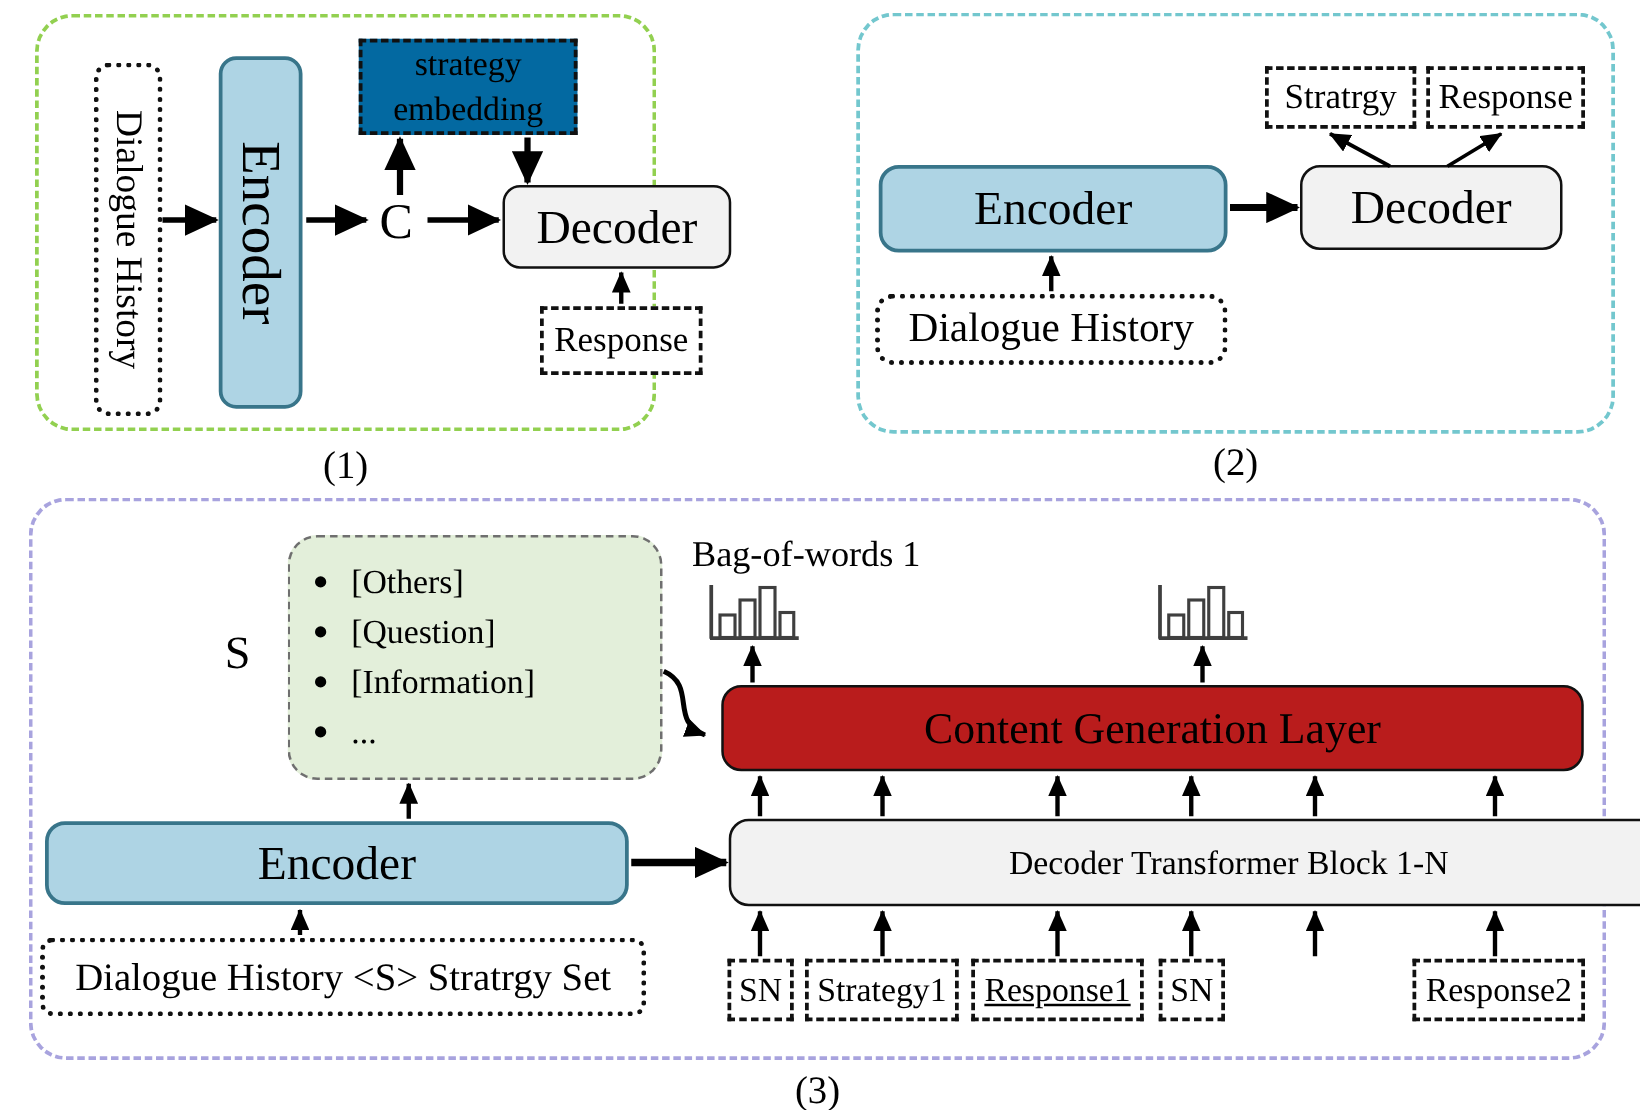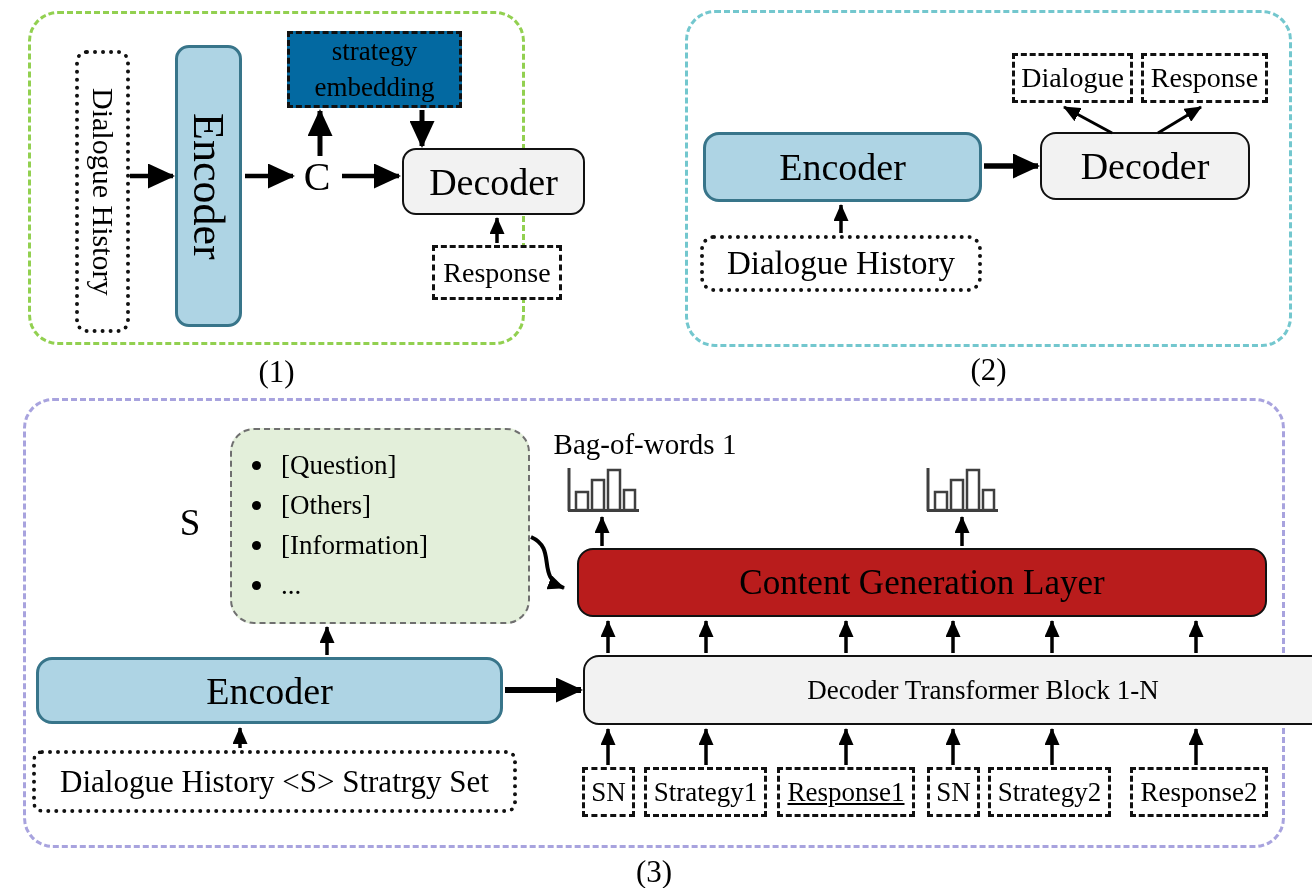--- a/index.html
+++ b/index.html
@@ -52,21 +52,21 @@
 
   <div class="abs flexc dash-box" style="left:432px;top:245px;width:130px;height:55px;font-size:28px;">
     <span>Response</span>
   </div>
 
   <div class="panel-label" style="left:28px;top:354px;width:497px;">(1)</div>
 
   <div class="panel" style="left:685px;top:10px;width:607px;height:337px;border-color:#73c7ce;"></div>
 
   <div class="abs flexc dash-box" style="left:1012px;top:53px;width:121px;height:50px;font-size:28px;">
-    <span>Dialogue</span>
+    <span>Stratrgy</span>
   </div>
 
   <div class="abs flexc dash-box" style="left:1141px;top:53px;width:127px;height:50px;font-size:28px;">
     <span>Response</span>
   </div>
 
   <div class="abs flexc blue-box" style="left:703px;top:132px;width:279px;height:70px;font-size:38px;border-radius:16px;">
     <span>Encoder</span>
   </div>
 
@@ -82,25 +82,25 @@
 
   <div class="panel" style="left:23px;top:398px;width:1262px;height:450px;border-color:#a8a3de;"></div>
 
   <div class="abs flexc" style="left:168px;top:500px;width:44px;height:44px;font-size:37px;">S</div>
 
   <div class="abs green-box" style="left:230px;top:428px;width:300px;height:196px;"></div>
 
   <div class="s-items">
     <div class="s-item">
       <span class="s-dot"></span>
+      <span>[Others]</span>
+    </div>
+    <div class="s-item">
+      <span class="s-dot"></span>
       <span>[Question]</span>
-    </div>
-    <div class="s-item">
-      <span class="s-dot"></span>
-      <span>[Others]</span>
     </div>
     <div class="s-item">
       <span class="s-dot"></span>
       <span>[Information]</span>
     </div>
     <div class="s-item">
       <span class="s-dot"></span>
       <span>...</span>
     </div>
   </div>
@@ -145,23 +145,20 @@
     <span>SN</span>
   </div>
   <div class="abs flexc dash-box" style="left:644px;top:767px;width:123px;height:50px;font-size:27px;">
     <span>Strategy1</span>
   </div>
   <div class="abs flexc dash-box" style="left:777px;top:767px;width:138px;height:50px;font-size:27px;text-decoration:underline;">
     <span>Response1</span>
   </div>
   <div class="abs flexc dash-box" style="left:927px;top:767px;width:53px;height:50px;font-size:27px;">
     <span>SN</span>
-  </div>
-  <div class="abs flexc dash-box" style="left:988px;top:767px;width:123px;height:50px;font-size:27px;">
-    <span>Strategy2</span>
   </div>
   <div class="abs flexc dash-box" style="left:1130px;top:767px;width:138px;height:50px;font-size:27px;">
     <span>Response2</span>
   </div>
 
   <div class="panel-label" style="left:23px;top:854px;width:1262px;">(3)</div>
 
   <svg class="overlay" width="1312" height="888" viewBox="0 0 1312 888">
     <defs>
       <marker id="ah" markerUnits="userSpaceOnUse" markerWidth="17" markerHeight="15" viewBox="0 0 17 15" refX="16" refY="7.5" orient="auto">

